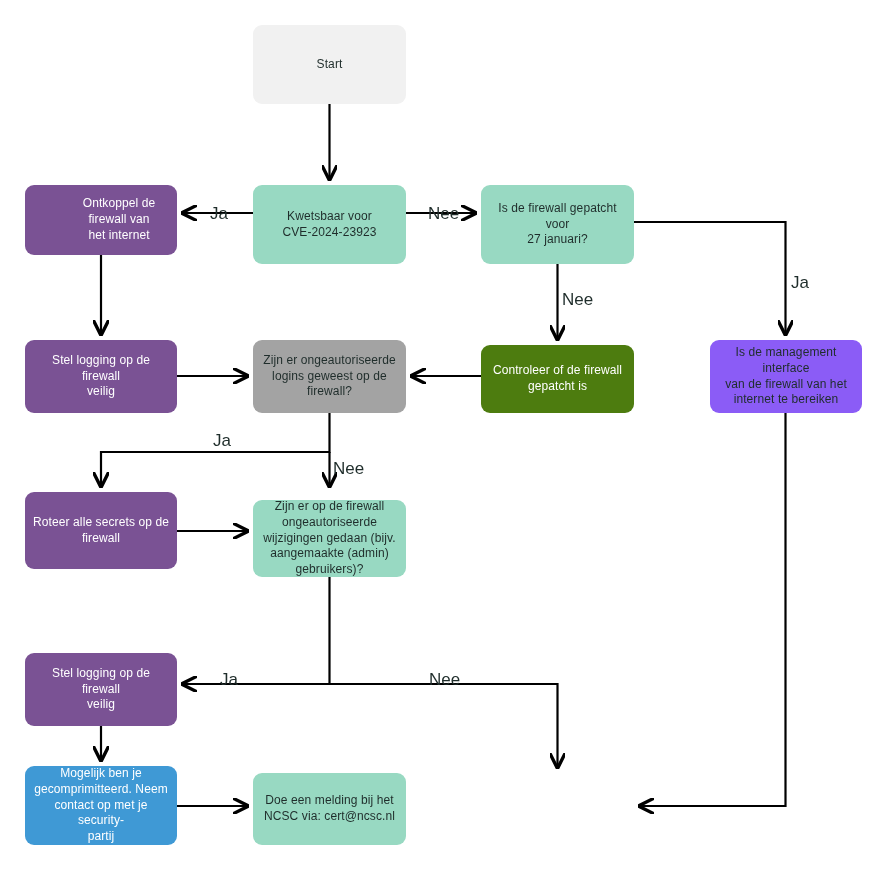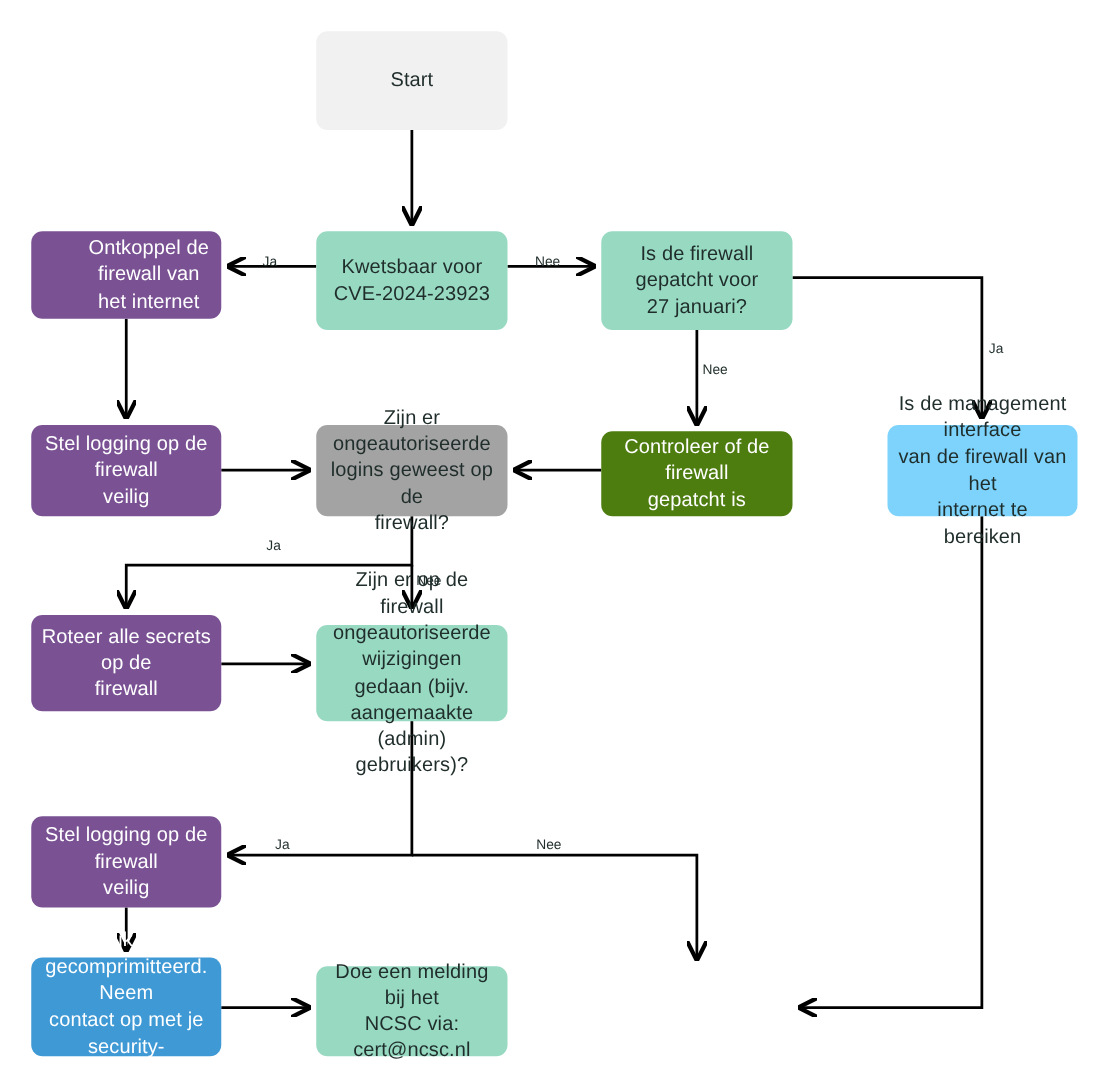--- a/index.html
+++ b/index.html
@@ -29,31 +29,31 @@
   .node {
     position: absolute;
     box-sizing: border-box;
     border-radius: 9px;
     display: flex;
     align-items: center;
     justify-content: center;
     text-align: center;
     padding: 4px 8px;
     line-height: 1.32;
-    font-size: 16px;
+    font-size: 12px;
     letter-spacing: 0.1px;
     z-index: 2;
   }
   .node-label {
     display: block;
     white-space: pre-line;
   }
   .edge-label {
     position: absolute;
-    font-size: 11px;
+    font-size: 17px;
     color: #1f2d2b;
     z-index: 3;
     white-space: nowrap;
     line-height: 1;
   }
 </style>
 </head>
 <body>
 
 <div id="flow-root">
@@ -129,21 +129,21 @@
     <span class="node-label">Zijn er ongeautoriseerde
 logins geweest op de
 firewall?</span>
   </div>
 
   <div class="node" style="left:481px; top:345px; width:153px; height:68px; background:#4d7c0f; color:#ffffff;">
     <span class="node-label">Controleer of de firewall
 gepatcht is</span>
   </div>
 
-  <div class="node" style="left:710px; top:340px; width:152px; height:73px; background:#7dd3fc; color:#1f2d2b;">
+  <div class="node" style="left:710px; top:340px; width:152px; height:73px; background:#8b5cf6; color:#1f2d2b;">
     <span class="node-label">Is de management interface
 van de firewall van het
 internet te bereiken</span>
   </div>
 
   <div class="node" style="left:25px; top:492px; width:152px; height:77px; background:#7a5294; color:#ffffff;">
     <span class="node-label">Roteer alle secrets op de
 firewall</span>
   </div>
 

